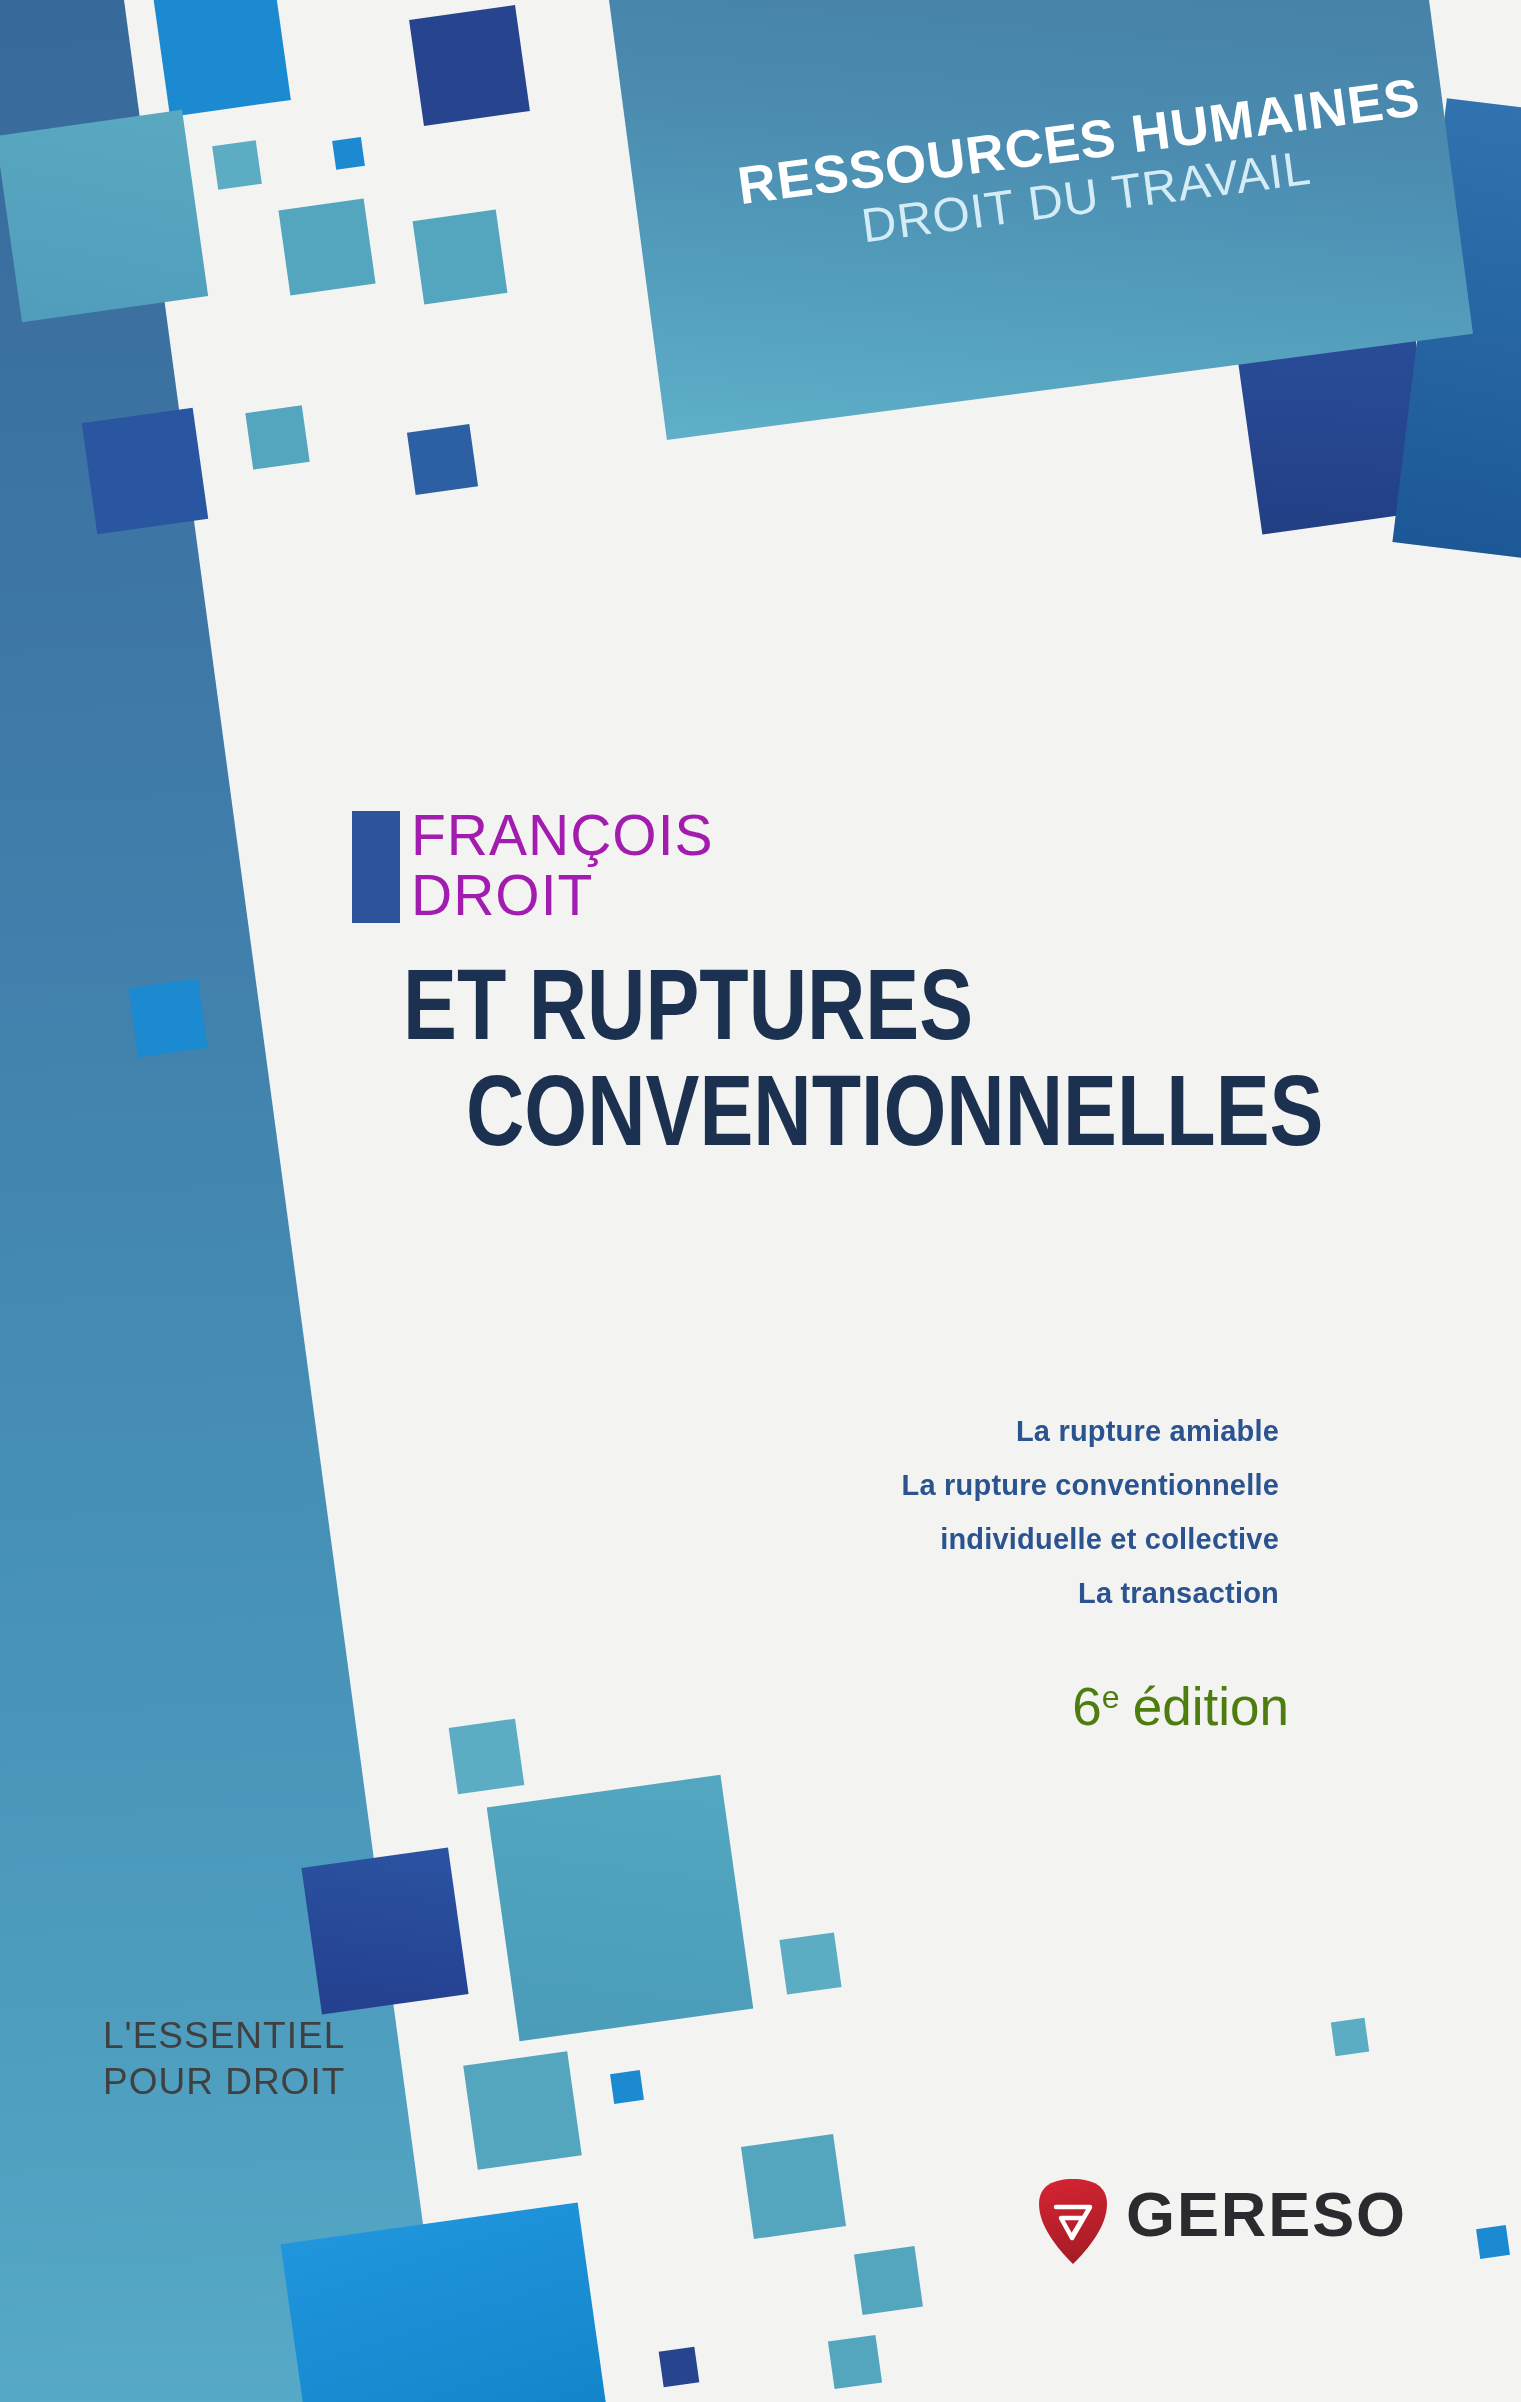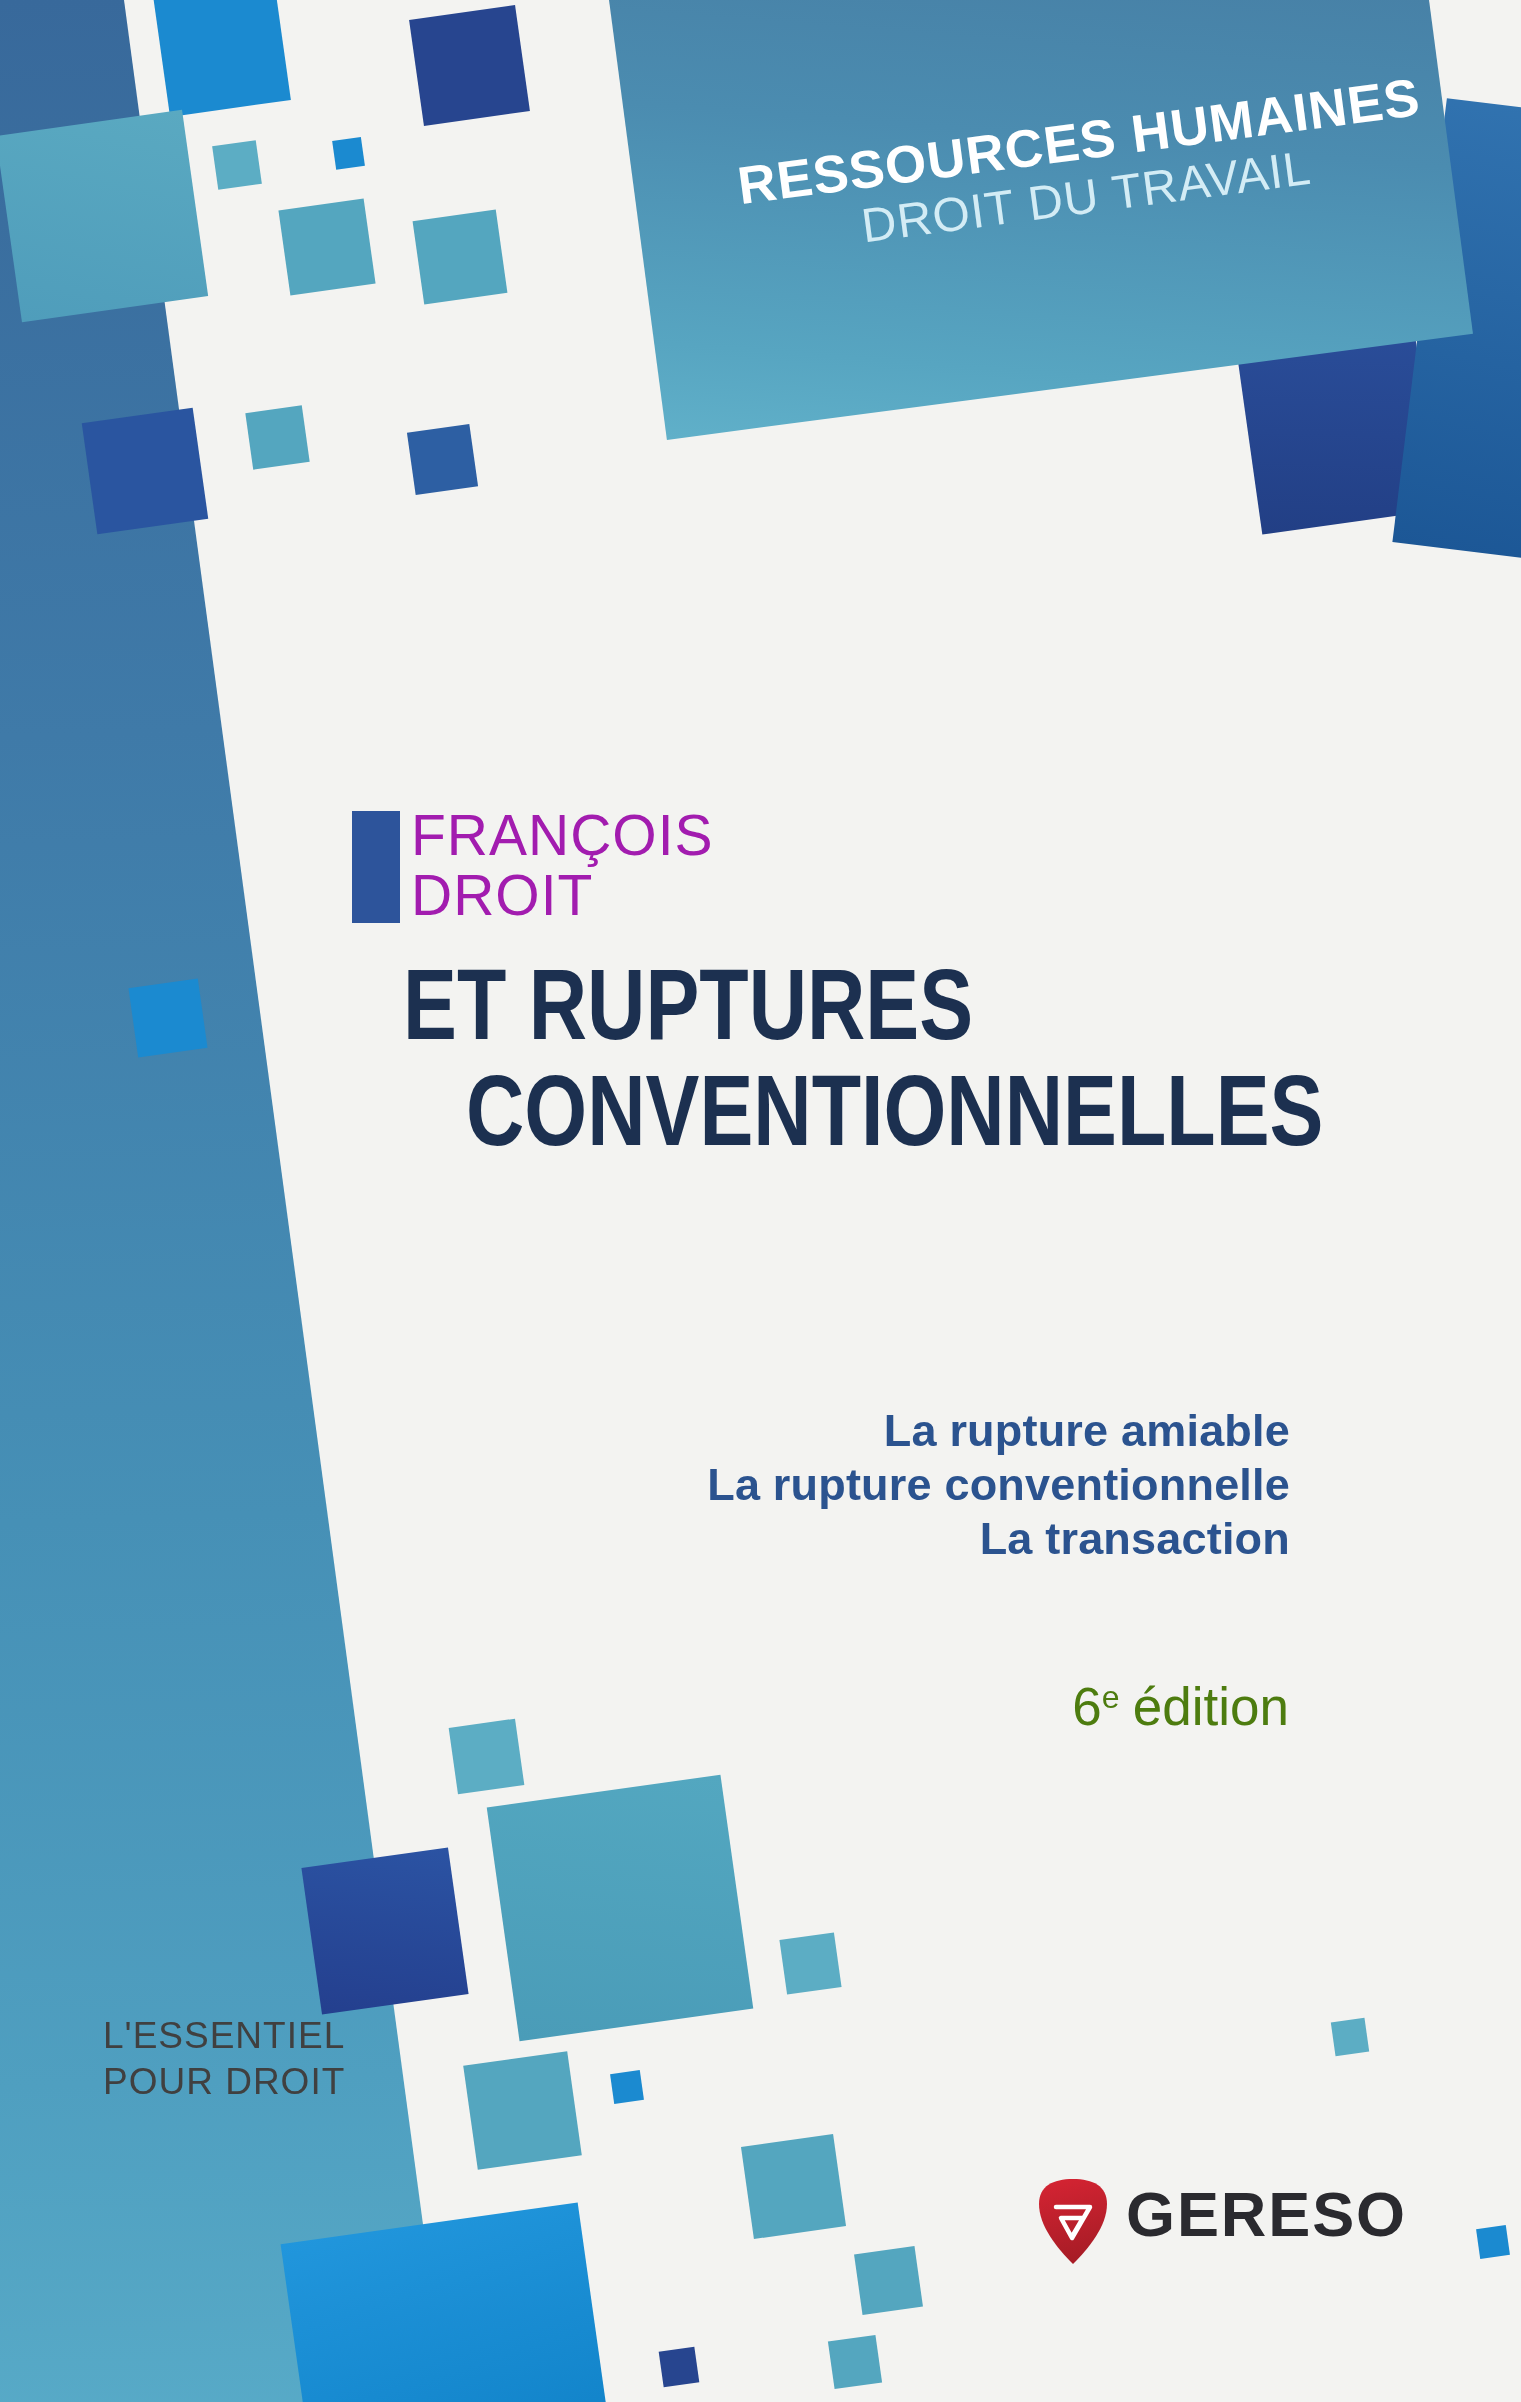--- a/index.html
+++ b/index.html
@@ -74,22 +74,22 @@
           font-size:57px;font-weight:400;line-height:60px;letter-spacing:1px;}
 
   
   .title{position:absolute;left:376px;top:951px;z-index:4;color:#1c3050;
          font-size:101px;font-weight:700;line-height:106px;white-space:nowrap;}
   .title .cond{display:inline-block;transform:scaleX(0.8);transform-origin:0 50%;}
   .t2{margin-left:27px;}
   .t3{margin-left:90px;}
 
   
-  .subtitle{position:absolute;right:232px;top:1404px;z-index:4;color:#2b538f;
-            font-size:45px;font-weight:700;line-height:54px;text-align:right;letter-spacing:0.2px;}
+  .subtitle{position:absolute;right:243px;top:1404px;z-index:4;color:#2b538f;
+            font-size:29px;font-weight:700;line-height:54px;text-align:right;letter-spacing:0.2px;}
 
   
   .edition{position:absolute;right:233px;top:1676px;z-index:4;color:#4d7c0f;
            font-size:53px;font-weight:400;}
   .edition .sup{font-size:32px;vertical-align:17px;}
   .edition .word{margin-left:13.3px;}
 
   
   .series{position:absolute;left:103px;top:2013px;z-index:4;color:#404040;
           font-size:37px;font-weight:400;line-height:46px;letter-spacing:1px;}
@@ -147,20 +147,21 @@
   </div>
 
   <div class="title">
     <div class="t2"><span class="cond">ET RUPTURES</span></div>
     <div class="t3"><span class="cond">CONVENTIONNELLES</span></div>
   </div>
 
   <div class="subtitle">
     <div>La rupture amiable</div>
     <div>La rupture conventionnelle</div>
+    <div>individuelle et collective</div>
     <div>La transaction</div>
   </div>
 
   <div class="edition">
     <span>6</span><span class="sup">e</span><span class="word">édition</span>
   </div>
 
   <div class="series">
     <div>L'ESSENTIEL</div>
     <div>POUR DROIT</div>

